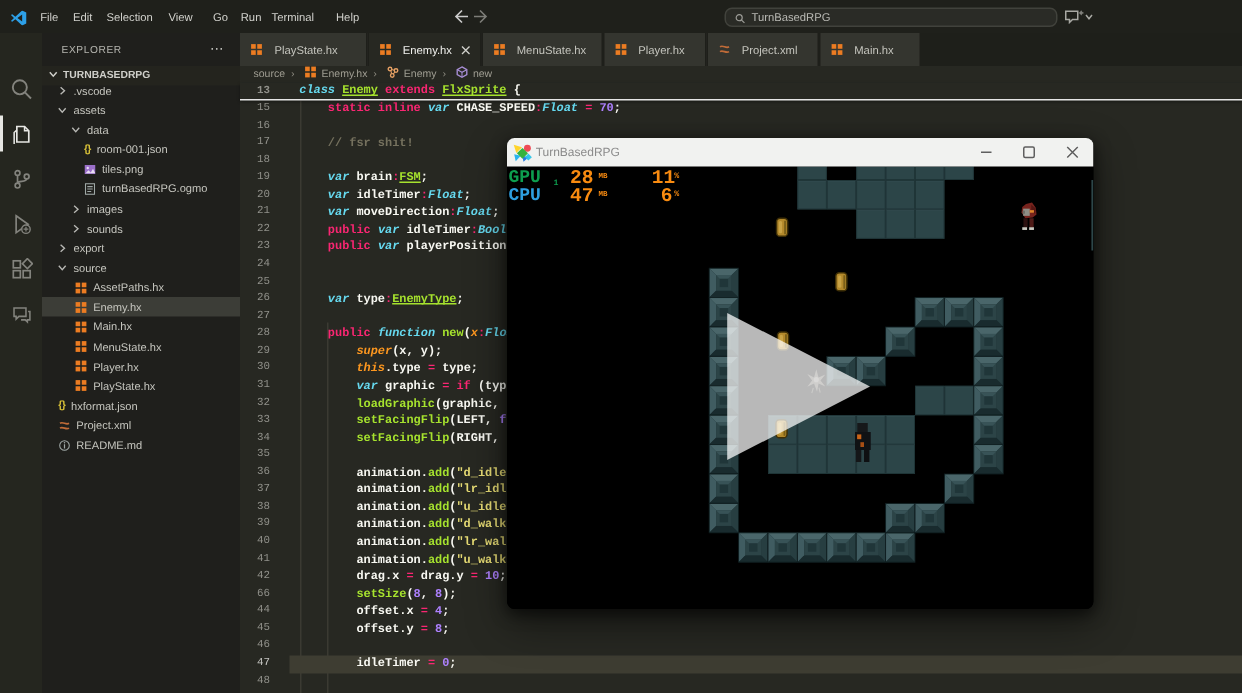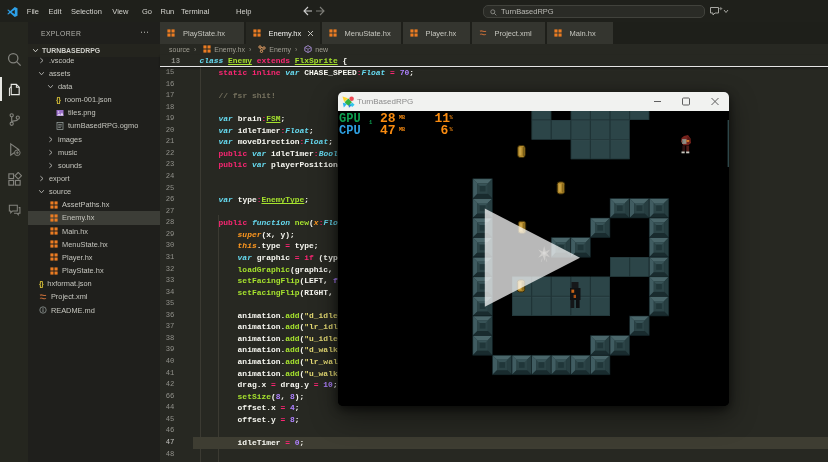--- a/index.html
+++ b/index.html
@@ -18,21 +18,21 @@
 #sbhead{position:absolute;left:13px;top:8px;font-size:6.8px;color:#b4b4ae;letter-spacing:0.4px}
 #sbdots{position:absolute;right:10px;top:5px;color:#c5c5c0;font-size:9px;letter-spacing:1px}
 #wsrow{position:absolute;left:0;top:22px;height:13px;width:132px;font-size:6.9px;font-weight:bold;color:#cfcfca;line-height:13px;background:#24241e}
 #tree{position:absolute;left:0;top:31.5px;width:132px}
 .trow{height:13.16px;display:flex;align-items:center;font-size:7.4px;color:#c6c6bf;white-space:nowrap}
 .trow.sel{background:#3c3d37}
 .tw{margin-right:4px;flex:0 0 auto}
 #editor{position:absolute;left:160px;top:55.4px;width:668px;height:406.6px;background:#272822}
 #guide1,#guide2{position:absolute;width:1px;background:#3b3a32}
 #linehl{position:absolute;left:33px;top:381.8px;width:635px;height:11.57px;background:#3e3d32}
-#gutter{position:absolute;left:0;top:11.6px;width:20px;text-align:center;font-size:7.2px;color:#90908a;font-family:"Liberation Mono",monospace}
+#gutter{position:absolute;left:0;top:11.6px;width:20px;text-align:right;font-size:7.2px;color:#90908a;font-family:"Liberation Mono",monospace}
 #gutter .gl{height:11.57px;line-height:11.57px}
 #code{position:absolute;left:39.5px;top:11.6px;font-family:"Liberation Mono",monospace;font-size:7.95px;font-weight:bold;color:#f8f8f2}
 #code .cl{height:11.57px;line-height:11.57px;white-space:pre}
 #code i,#sticky i{font-style:normal}
 i.b{color:#66d9ef;font-style:italic!important}
 i.g{color:#a6e22e}
 i.gu{color:#a6e22e;text-decoration:underline;text-underline-offset:1px}
 i.p{color:#f92672}
 i.o{color:#fd971f;font-style:italic!important}
 i.w{color:#f8f8f2}
@@ -43,21 +43,21 @@
 #sticky .no{display:inline-block;width:20px;text-align:right;color:#90908a;font-size:7.2px}
 #gamewin{position:absolute;left:337.6px;top:92px;width:391px;height:314px;border-radius:5px;overflow:hidden;background:#000;box-shadow:0 3px 10px rgba(0,0,0,0.6),0 10px 28px rgba(0,0,0,0.45)}
 #gwtitle{position:absolute;left:0;top:0;width:391px;height:19px;background:#f1f2f0}
 #gwtitle .t{position:absolute;left:19.5px;top:5px;font-size:8px;color:#8b8b8b}
 #gwbtn{position:absolute;right:0;top:0;height:19px}
 </style></head><body>
 <div id="titlebar">
 <svg width="11" height="10" viewBox="0 0 24 22" style="position:absolute;left:6.5px;top:6.5px">
       <path d="M17 0 L7 9 L2.5 5.5 L0.5 6.5 L5 11 L0.5 15.5 L2.5 16.5 L7 13 L17 22 L23 19 V3 Z M17 6 V16 L10 11 Z" fill="#2da0e8"></path>
     </svg>
-<span class="menus"><span style="left:26.8px">File</span><span style="left:48.6px">Edit</span><span style="left:71px">Selection</span><span style="left:112.3px">View</span><span style="left:142px">Go</span><span style="left:160.5px">Run</span><span style="left:181px">Terminal</span><span style="left:236px">Help</span></span>
+<span class="menus"><span style="left:26.8px">File</span><span style="left:48.6px">Edit</span><span style="left:71px">Selection</span><span style="left:112.3px">View</span><span style="left:142px">Go</span><span style="left:160.5px">Run</span><span style="left:181px">Terminal</span><span style="left:224px">Help</span></span>
 <svg width="24" height="10" viewBox="0 0 24 10" style="position:absolute;left:302px;top:6px">
       <path d="M6 1 L2 5 L6 9 M2 5 H10" stroke="#cccccc" stroke-width="1.1" fill="none"></path>
       <path d="M18 1 L22 5 L18 9 M14 5 H22" stroke="#7d7d78" stroke-width="1.1" fill="none"></path>
     </svg>
 <div id="search"><svg width="7" height="7" viewBox="0 0 8 8" style="position:absolute;left:6px;top:3px">
         <circle cx="3.2" cy="3.2" r="2.3" fill="none" stroke="#9d9d98" stroke-width="0.9"></circle>
         <path d="M5 5 L7.2 7.2" stroke="#9d9d98" stroke-width="0.9"></path>
       </svg>TurnBasedRPG</div>
 <svg width="20" height="11" viewBox="0 0 20 11" style="position:absolute;left:709px;top:5.5px">
       <path d="M1.5 1.5 H9.5 V7 H6 L4 9 V7 H1.5 Z" fill="none" stroke="#a8a8a3" stroke-width="1"></path>
@@ -212,26 +212,20 @@
           <rect x="1" y="0.5" width="6" height="7" fill="none" stroke="#9fa8a6" stroke-width="0.7"></rect>
           <path d="M2.2 2.4 H5.8 M2.2 4 H5.8 M2.2 5.6 H4.8" stroke="#9fa8a6" stroke-width="0.7"></path>
         </svg>
         <span>turnBasedRPG.ogmo</span>
       </div>
 <div class="trow" style="padding-left:19.0px">
         <svg class="tw" width="7" height="7" viewBox="0 0 7 7">
           <path d="M2.4 1.2 L5 3.5 L2.4 5.8" stroke="#b8b8b4" stroke-width="0.9" fill="none"></path>
         </svg>
         <span>images</span>
-      </div>
-<div class="trow" style="padding-left:19.0px">
-        <svg class="tw" width="7" height="7" viewBox="0 0 7 7">
-          <path d="M2.4 1.2 L5 3.5 L2.4 5.8" stroke="#b8b8b4" stroke-width="0.9" fill="none"></path>
-        </svg>
-        <span>music</span>
       </div>
 <div class="trow" style="padding-left:19.0px">
         <svg class="tw" width="7" height="7" viewBox="0 0 7 7">
           <path d="M2.4 1.2 L5 3.5 L2.4 5.8" stroke="#b8b8b4" stroke-width="0.9" fill="none"></path>
         </svg>
         <span>sounds</span>
       </div>
 <div class="trow" style="padding-left:10.0px">
         <svg class="tw" width="7" height="7" viewBox="0 0 7 7">
           <path d="M2.4 1.2 L5 3.5 L2.4 5.8" stroke="#b8b8b4" stroke-width="0.9" fill="none"></path>

